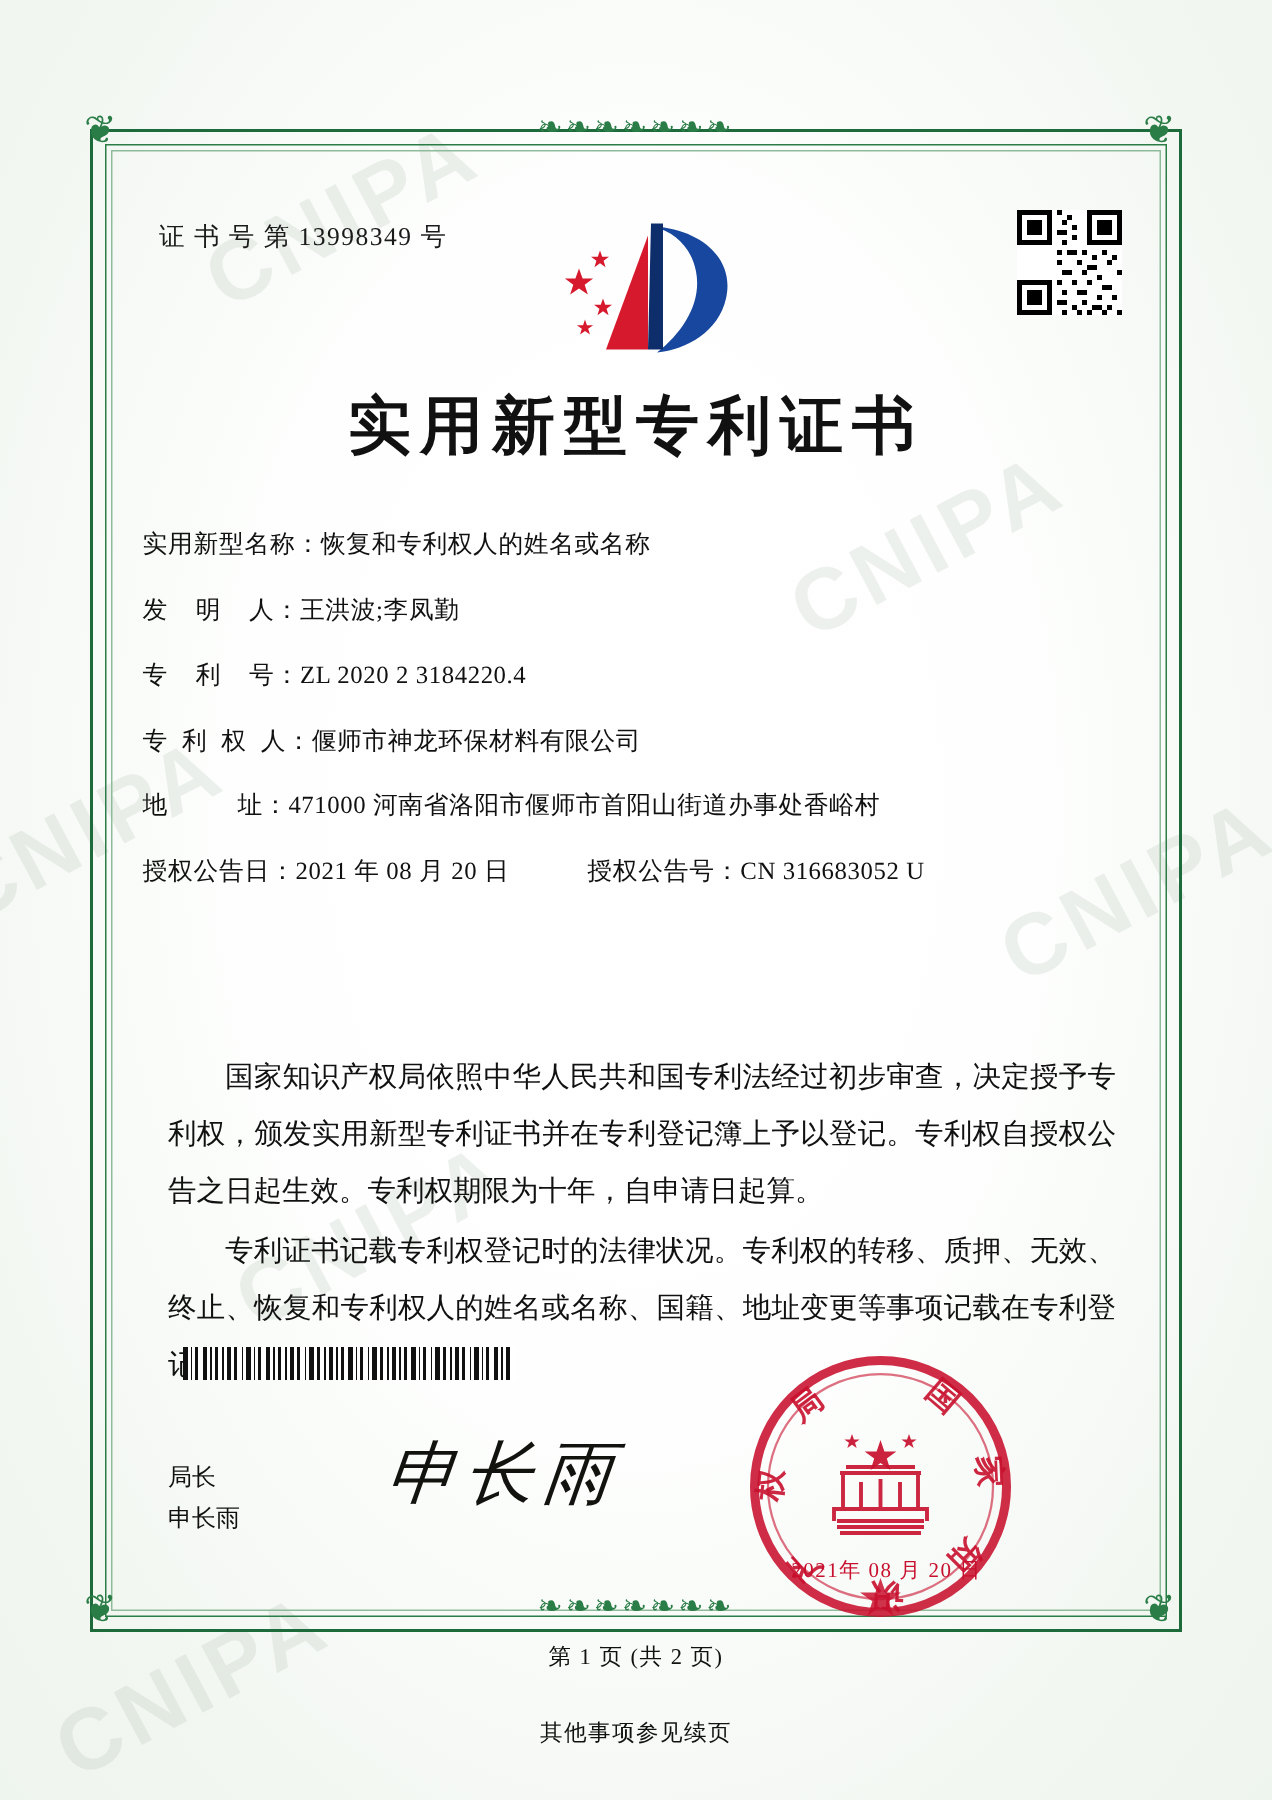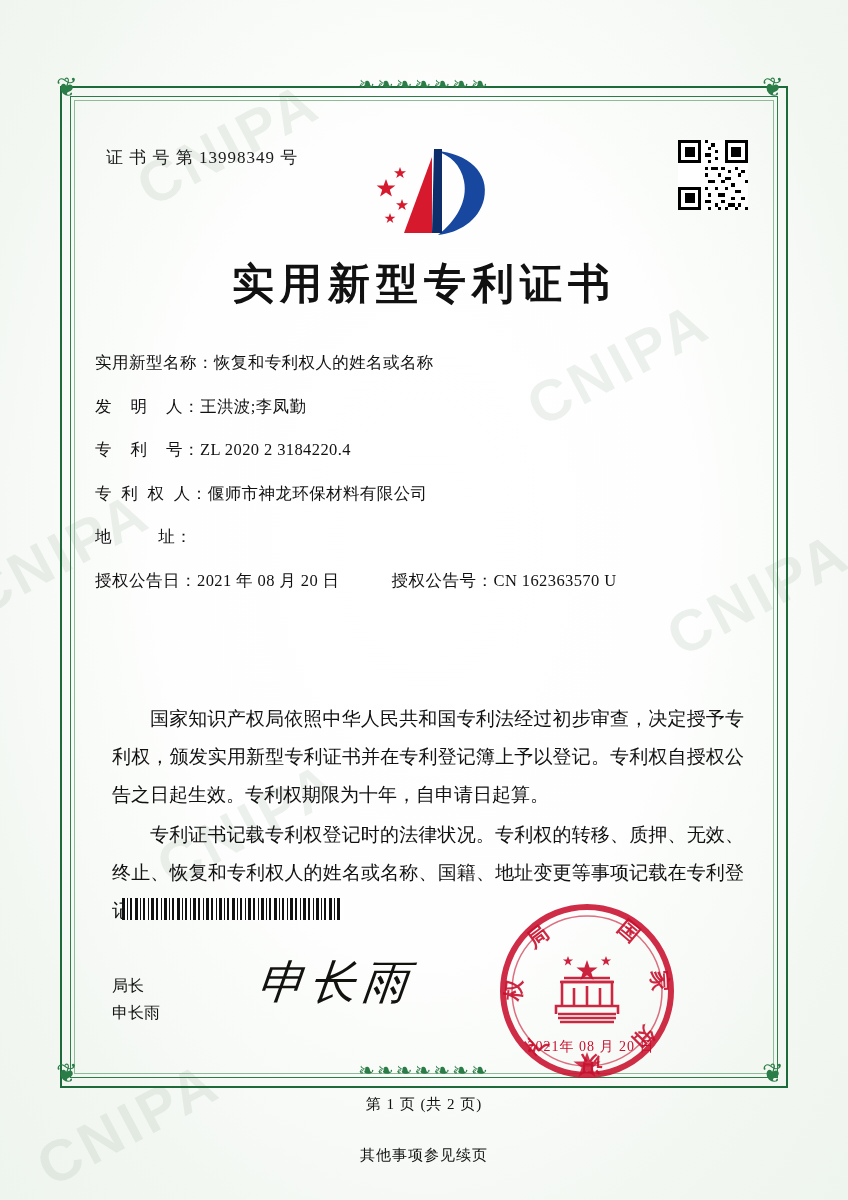--- a/index.html
+++ b/index.html
@@ -359,27 +359,28 @@
     <div class="field-row">
       <span class="field-label">专    利    号：</span>
       <span class="field-value">ZL 2020 2 3184220.4</span>
     </div>
     <div class="field-row">
       <span class="field-label">专  利  权  人：</span>
       <span class="field-value">偃师市神龙环保材料有限公司</span>
     </div>
     <div class="field-row">
       <span class="field-label">地          址：</span>
+      <span class="field-value">471000 河南省洛阳市偃师市首阳山街道办事处香峪村</span>
     </div>
     <div class="field-row dual">
       <span class="field-label">授权公告日：</span>
       <span class="field-value">2021 年 08 月 20 日</span>
       <span class="spacer-gap"></span>
       <span class="field-label">授权公告号：</span>
-      <span class="field-value">CN 162363570 U</span>
+      <span class="field-value">CN 316683052 U</span>
     </div>
   </div>
 
   <div class="paras">
     <p>国家知识产权局依照中华人民共和国专利法经过初步审查，决定授予专利权，颁发实用新型专利证书并在专利登记簿上予以登记。专利权自授权公告之日起生效。专利权期限为十年，自申请日起算。</p>
     <p>专利证书记载专利权登记时的法律状况。专利权的转移、质押、无效、终止、恢复和专利权人的姓名或名称、国籍、地址变更等事项记载在专利登记簿上。</p>
   </div>
 
   <div class="barcode">
     <svg width="222" height="22" viewBox="0 0 222 22" shape-rendering="crispEdges" aria-hidden="true">

